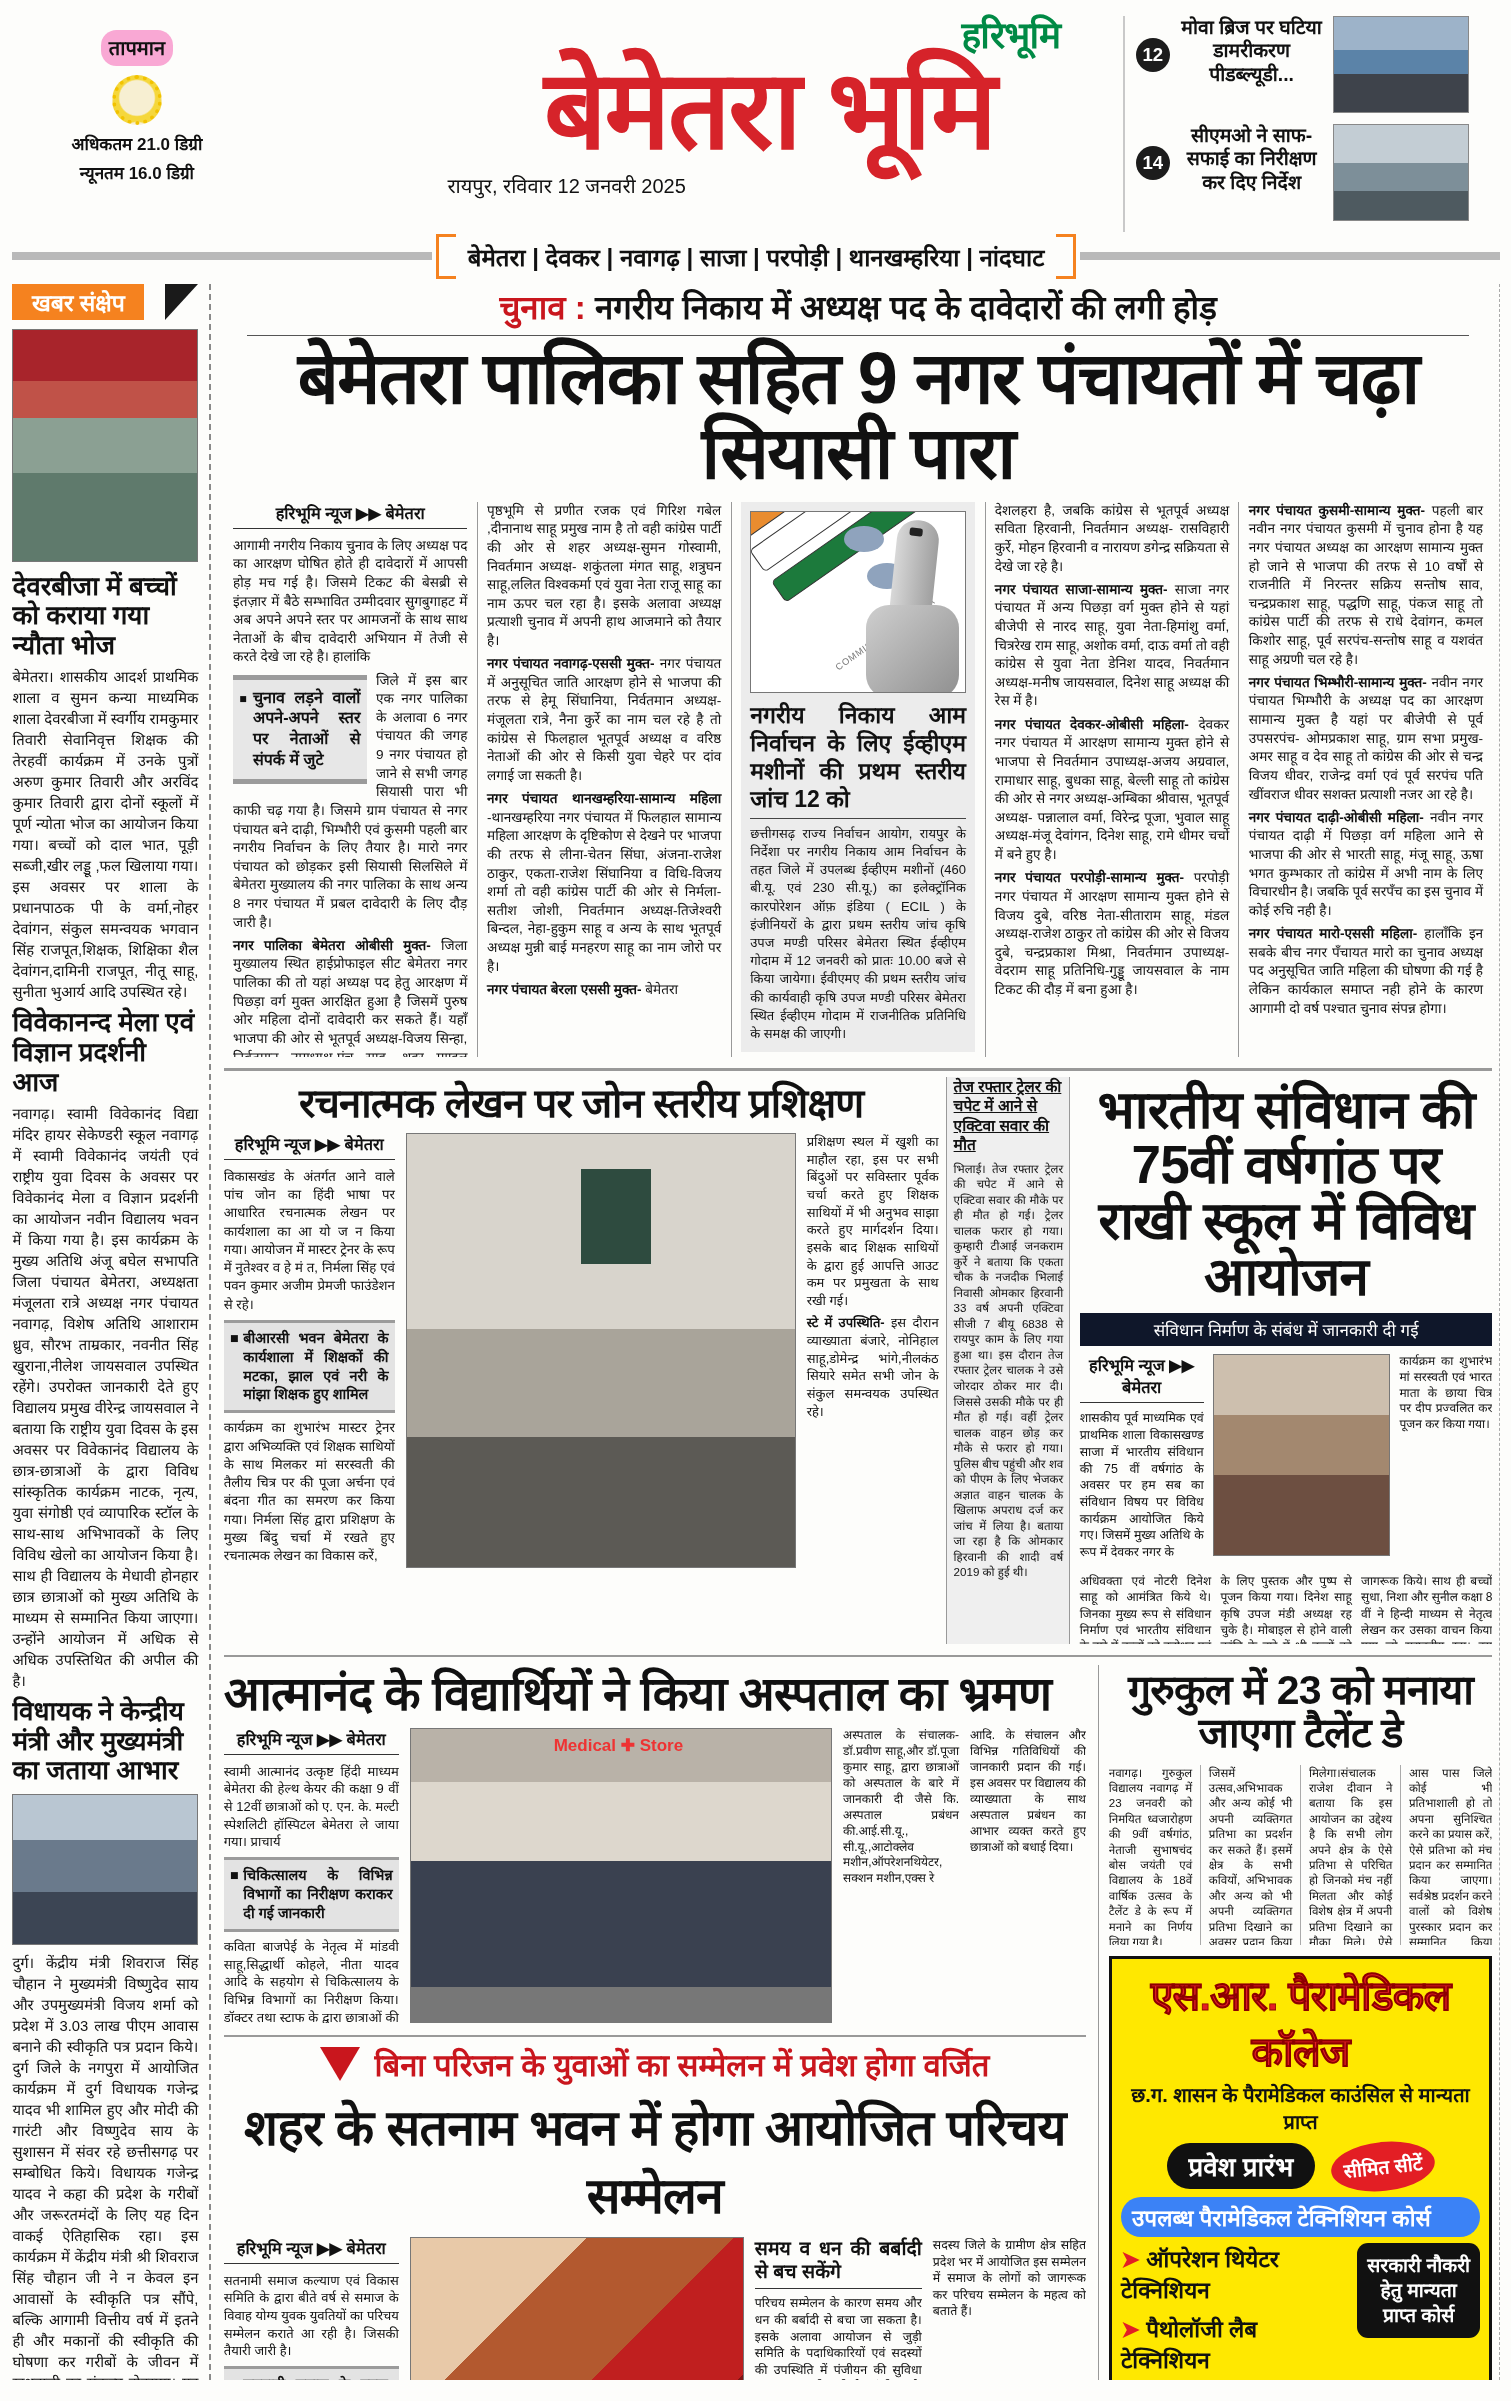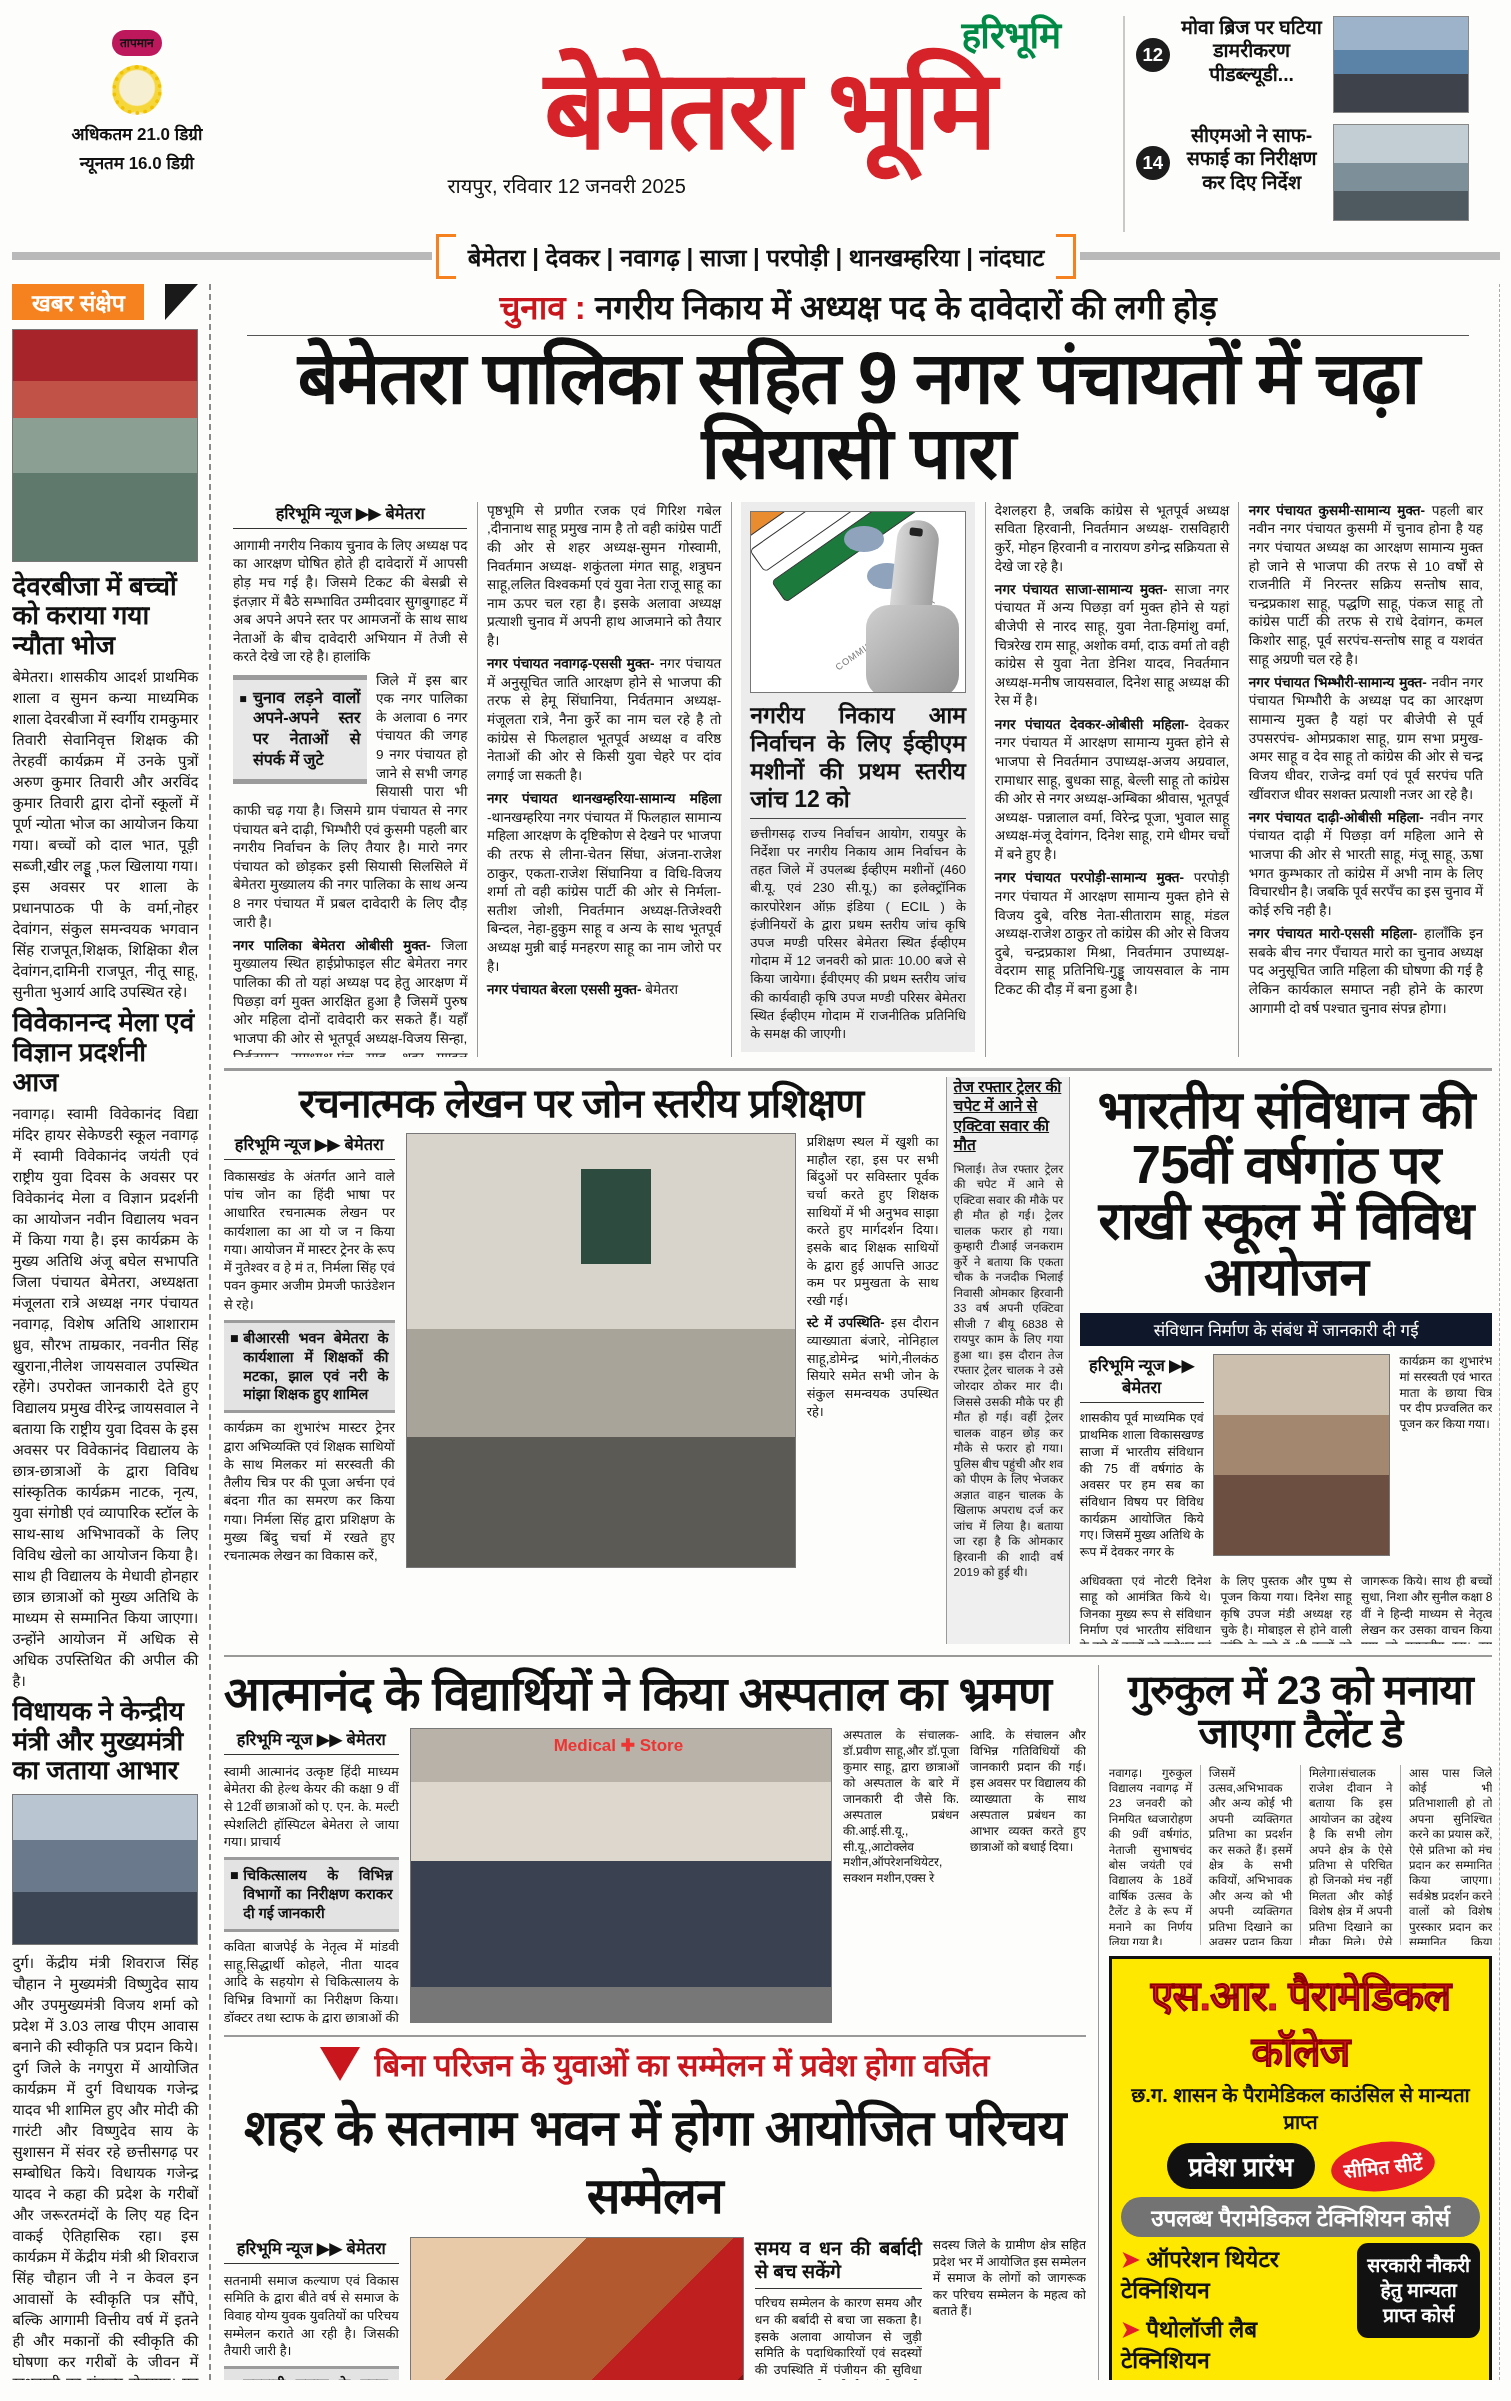--- a/index.html
+++ b/index.html
@@ -5,21 +5,21 @@
   * { box-sizing: border-box; margin:0; padding:0; }
   body {
     width:1512px; height:2401px; background:#fdfdfb; color:#111;
     font-family:"Liberation Sans", sans-serif; overflow:hidden;
   }
   .page { width:100%; height:100%; padding:7.8px 12.4px 0 12.4px; }
 
   
   .header { position:relative; height:227px; }
   .weather { position:absolute; left:47px; top:22px; width:155px; text-align:center; }
-  .w-pill { background:#be185d; border-radius:15.5px; padding:4.7px 7.8px; font-weight:700; font-size:12px; display:inline-block; }
+  .w-pill { background:#f9a8d4; border-radius:15.5px; padding:4.7px 7.8px; font-weight:700; font-size:20px; display:inline-block; }
   .sun { width:50px; height:50px; margin:9.3px auto 4.7px auto; border-radius:50%;
          background:radial-gradient(circle at 50% 45%, #f7efd2 0 55%, #f5d73c 60%);
          border:4.7px dotted #f2c200; }
   .w-max, .w-min { font-weight:700; font-size:17px; margin-top:6.2px; }
   .mast-center { position:absolute; left:435px; top:0; width:644px; text-align:center; }
   .brand-green { color:#008a45; font-weight:800; font-size:37px; text-align:right; padding-right:31px; letter-spacing:-0.8px; }
   .mast-title { color:#d6232a; font-weight:800; font-size:110px; line-height:.92; letter-spacing:-2.3px; }
   .dateline { text-align:left; font-weight:400; font-size:20px; margin-top:12px; }
   .briefs { position:absolute; right:7.8px; top:7.8px; width:369px; border-left:2.3px solid #c9c9c9; padding-left:11px; }
   .brief { display:flex; align-items:flex-start; gap:7.8px; margin-bottom:11px; }
@@ -146,22 +146,22 @@
 
   
   .ad-para { border:3.1px solid #111; background:#ffe800; margin-top:11px; padding:7.8px 9.3px 0 9.3px; }
   .adp-title { color:#e31e24; font-weight:800; font-size:41px; text-align:center; letter-spacing:-0.8px;
                -webkit-text-stroke:0.8px #8c0000; }
   .adp-sub { font-weight:800; font-size:20px; text-align:center; margin:3.1px 0 6.2px 0; }
   .adp-row1 { display:flex; align-items:center; justify-content:center; gap:15.5px; margin-bottom:6.2px; }
   .adp-pill { background:#111; color:#fff; font-weight:800; font-size:26px; border-radius:23px; padding:4.7px 22px; }
   .adp-badge { background:#e31e24; color:#fff; font-weight:800; font-size:19.4px; border-radius:50%;
                padding:11px 12.4px; transform:rotate(-6deg); }
-  .adp-pill2 { background:#737373; color:#fff; font-weight:800; font-size:22.5px; border-radius:20px;
-               padding:4.7px 11px; text-align:center; margin-bottom:6.2px; }
+  .adp-pill2 { background:#3b82f6; color:#fff; font-weight:800; font-size:22.5px; border-radius:20px;
+               padding:4.7px 11px; text-align:left; margin-bottom:6.2px; }
   .adp-body { display:flex; gap:7.8px; }
   .adp-list { flex:1; list-style:none; }
   .adp-list li { font-weight:800; font-size:22.5px; margin-bottom:7.8px; }
   .adp-list li::before { content:"➤ "; color:#e31e24; }
   .adp-side { width:123px; flex:none; background:#111; color:#fff; font-weight:800; font-size:19.4px;
               border-radius:11px; padding:9.3px 7.8px; text-align:center; line-height:1.3; height:fit-content; }
 </style>
 </head>
 <body>
 

